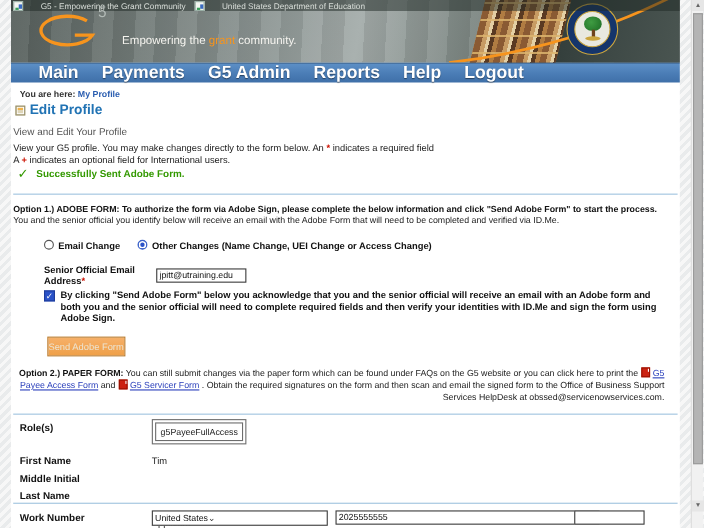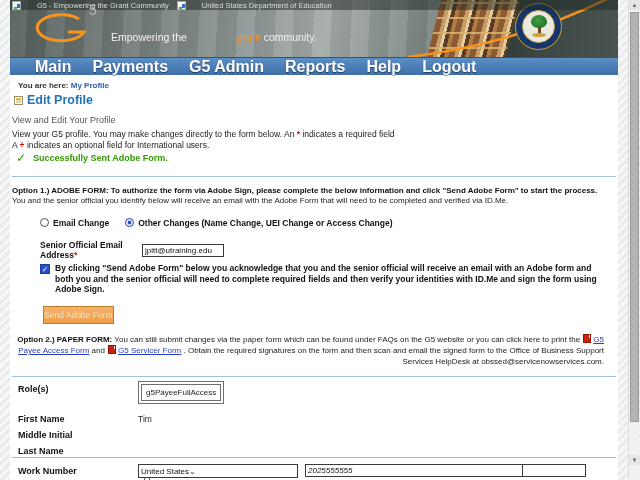--- a/index.html
+++ b/index.html
@@ -32,21 +32,21 @@
   .seal-base { position:absolute; left:9px; top:22px; width:14px; height:4px; border-radius:50%; background:#caa53f; }
   .swoosh { position:absolute; left:398px; top:0; }
   .alt-row { position:absolute; left:2px; top:1px; display:flex; gap:8px; align-items:center; }
   .alt-item { display:flex; gap:16px; align-items:flex-end; }
   .img-icon { width:9px; height:9px; border:1px solid #9ab0a6; background:
         linear-gradient(#3aa05a,#3aa05a) 1px 5px / 3px 3px no-repeat,
         linear-gradient(#3a6ac0,#3a6ac0) 4px 2px / 3px 4px no-repeat, #f4f6f2; }
   .alt-text { font-size:7.5px; color:#d9ded9; }
   .logo-five { position:absolute; left:79px; top:2px; font-size:14px; color:#b2bab6; }
   .tagline { position:absolute; left:101px; top:31px; font-size:10.5px; color:#f4f3ee; }
-  .tagline .accent { color:#f7941d;margin-left:47px; }
+  .tagline .accent { color:#f7941d; }
 
   
   .navbar { position:absolute; left:0; top:57px; width:608px; height:18px;
             background:linear-gradient(180deg,#5c8fc6 0%,#4a7cb5 55%,#3f70a8 100%);
             border-top:1px solid #24568e; display:flex; align-items:center; gap:21px; padding-left:25px; }
   .nav-item { font-size:16px; font-weight:bold; color:#fff; text-shadow:0 1px 1px rgba(0,0,0,.45); cursor:pointer; }
 
   
   .crumb { position:absolute; left:8px; top:81px; font-size:8px; font-weight:bold; color:#333; }
   .crumb a { color:#2a5db0; }
@@ -80,21 +80,21 @@
               background:linear-gradient(#fff,#fff) 5px 0 / 3px 3px no-repeat, #cc2211; border:1px solid #991100; }
 
   .form-label { position:absolute; left:8px; font-size:9px; font-weight:bold; color:#111; }
   .form-value { position:absolute; left:128px; font-size:8.5px; color:#222; }
   .listbox { position:absolute; left:128px; top:381px; border:1px solid #6d6d6d; background:#fff; padding:2px; }
   .listbox-inner { border:1px solid #6d6d6d; padding:3px 4px; font-size:8px; color:#222; min-width:68px; }
 
   .selectbox { position:absolute; left:128px; top:464px; width:160px; height:14px; border:1.5px solid #3a3a3a; background:#fff;
                font-size:8px; color:#111; display:flex; align-items:center; justify-content:flex-start; padding:0 2px; cursor:pointer; }
   .sel-arrow { font-size:8px; color:#333; }
-  .phone-input { position:absolute; left:295px; top:464px; width:240px;font-style:italic; }
+  .phone-input { position:absolute; left:295px; top:464px; width:240px; }
   .ext-input { position:absolute; left:512px; top:464px; width:64px; }
 
   
   .scrollbar { position:absolute; left:628px; top:0; width:11px; height:480px; background:#f1f1f1; border-left:1px solid #dcdcdc; }
   .scroll-btn { position:absolute; left:0; width:11px; height:10px; background:#e6e6e6; color:#666; font-size:6px; text-align:center; line-height:10px; cursor:pointer; }
   .scroll-thumb { position:absolute; left:1px; top:12px; width:9px; height:410px; background:#b4b4b4; border:1px solid #9a9a9a; cursor:pointer; }
 </style>
 </head>
 <body>
 

